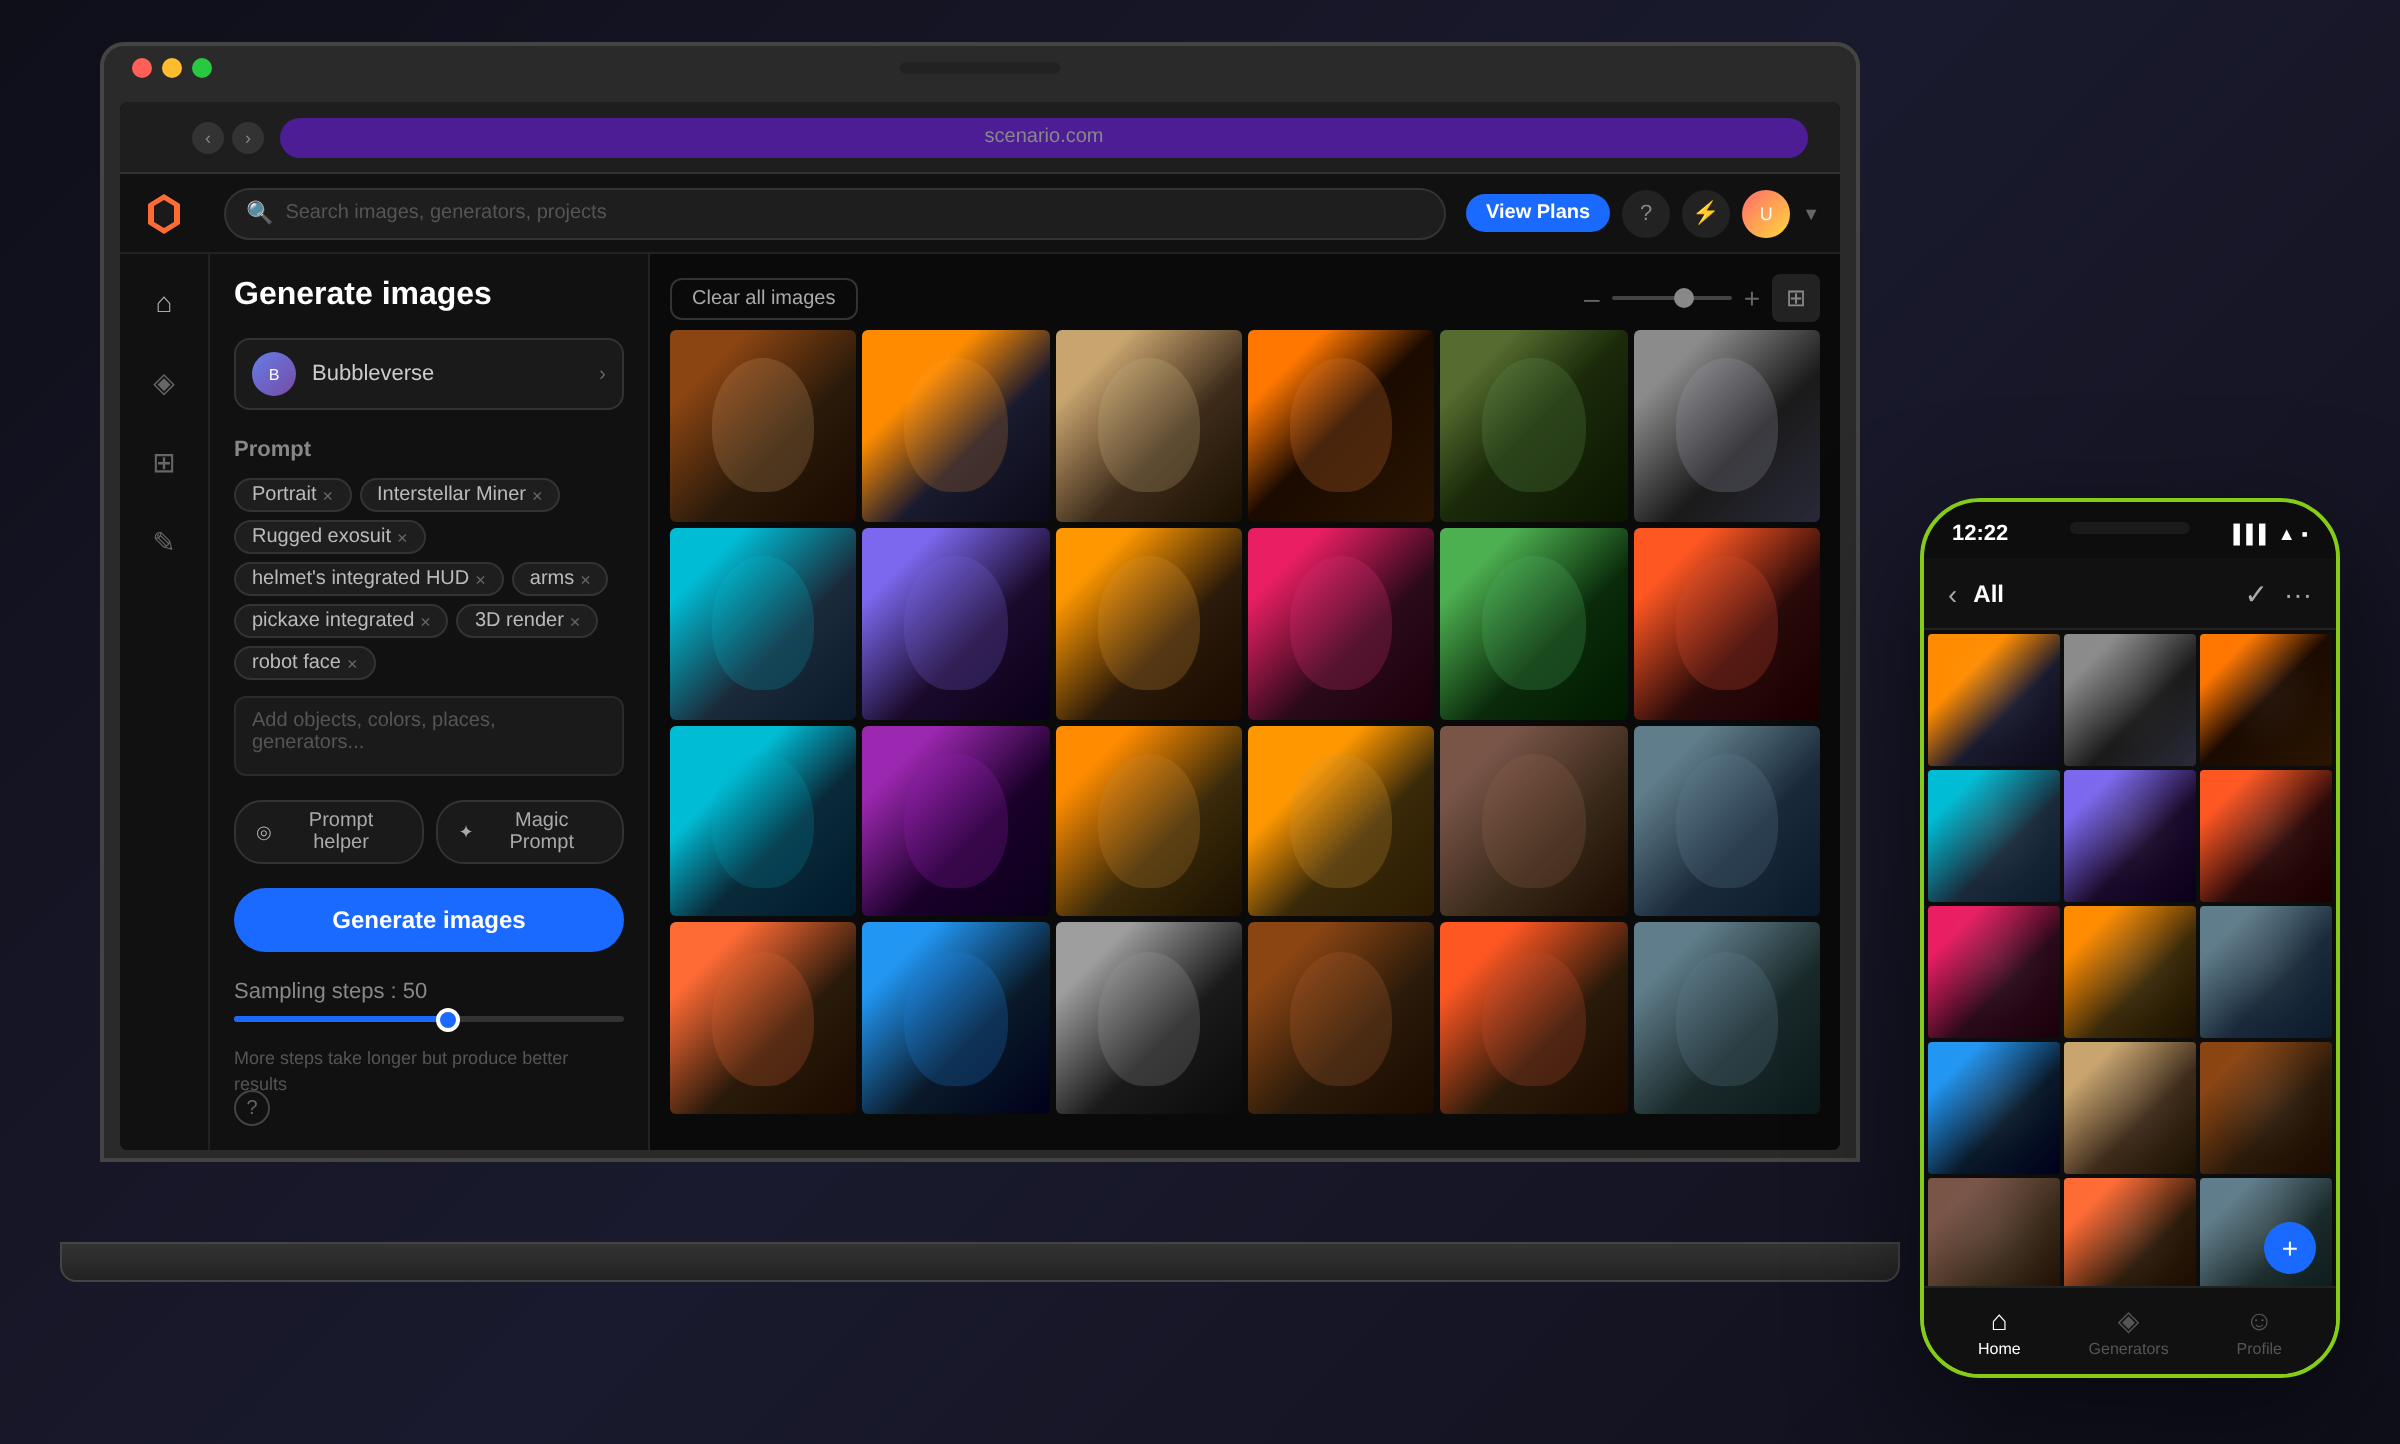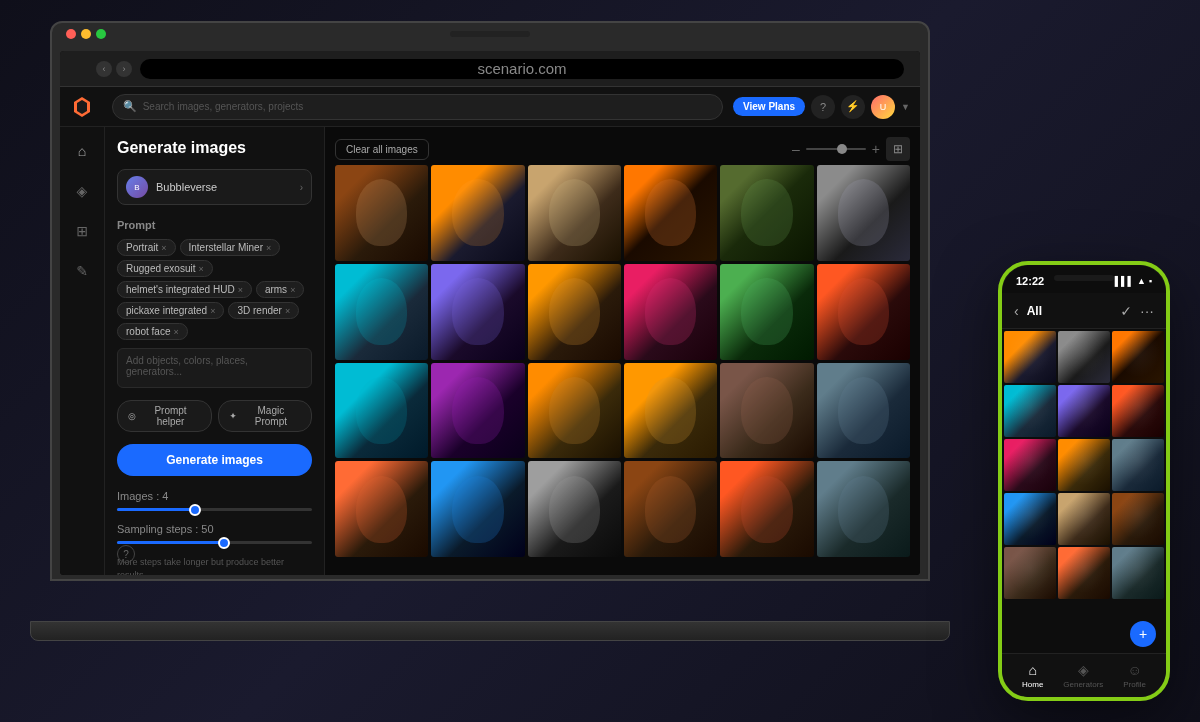--- a/index.html
+++ b/index.html
@@ -121,26 +121,26 @@
       align-items: center;
       justify-content: center;
       font-size: 9px;
       color: #888;
     }
 
     .address-bar {
       flex: 1;
       margin: 0 8px;
       height: 20px;
-      background: #000000;
+      background: #4c1d95;
       border-radius: 10px;
       display: flex;
       align-items: center;
       justify-content: center;
-      font-size: 15px;
+      font-size: 10px;
       color: #888;
       text-align: center;
     }
 
     
     .app-content {
       position: absolute;
       top: 36px;
       left: 0;
       right: 0;
@@ -571,26 +571,26 @@
       display: block;
       width: 100%;
       height: 100%;
       background: radial-gradient(ellipse 60% 70% at 50% 40%, rgba(255,255,255,0.08) 0%, transparent 70%);
     }
 
     
     .phone {
       position: absolute;
       right: -20px;
-      bottom: 0;
-      width: 172px;
+      bottom: 12px;
+      width: 210px;
       height: 440px;
       background: #1a1a1a;
       border-radius: 30px;
-      border: 4px solid #84cc16;
+      border: 2px solid #84cc16;
       overflow: hidden;
       box-shadow: 0 20px 60px rgba(0,0,0,0.5);
       z-index: 20;
     }
 
     .phone-screen {
       position: absolute;
       top: 0;
       left: 0;
       right: 0;
@@ -889,27 +889,20 @@
                 <span>Prompt helper</span>
               </button>
               <button class="helper-btn">
                 <span style="font-size:9px;">✦</span>
                 <span>Magic Prompt</span>
               </button>
             </div>
 
             <button class="generate-btn">Generate images</button>
 
-            <div class="images-count-row">
-              <div class="count-label">Images : 4</div>
-              <div class="slider-track">
-                <div class="slider-fill" style="width: 40%;"></div>
-                <div class="slider-thumb" style="left: 40%;"></div>
-              </div>
-            </div>
 
             <div class="count-label">Sampling steps : 50</div>
             <div class="slider-track">
               <div class="slider-fill" style="width: 55%;"></div>
               <div class="slider-thumb" style="left: 55%;"></div>
             </div>
             <div class="sampling-hint">More steps take longer but produce better results</div>
 
             
             

